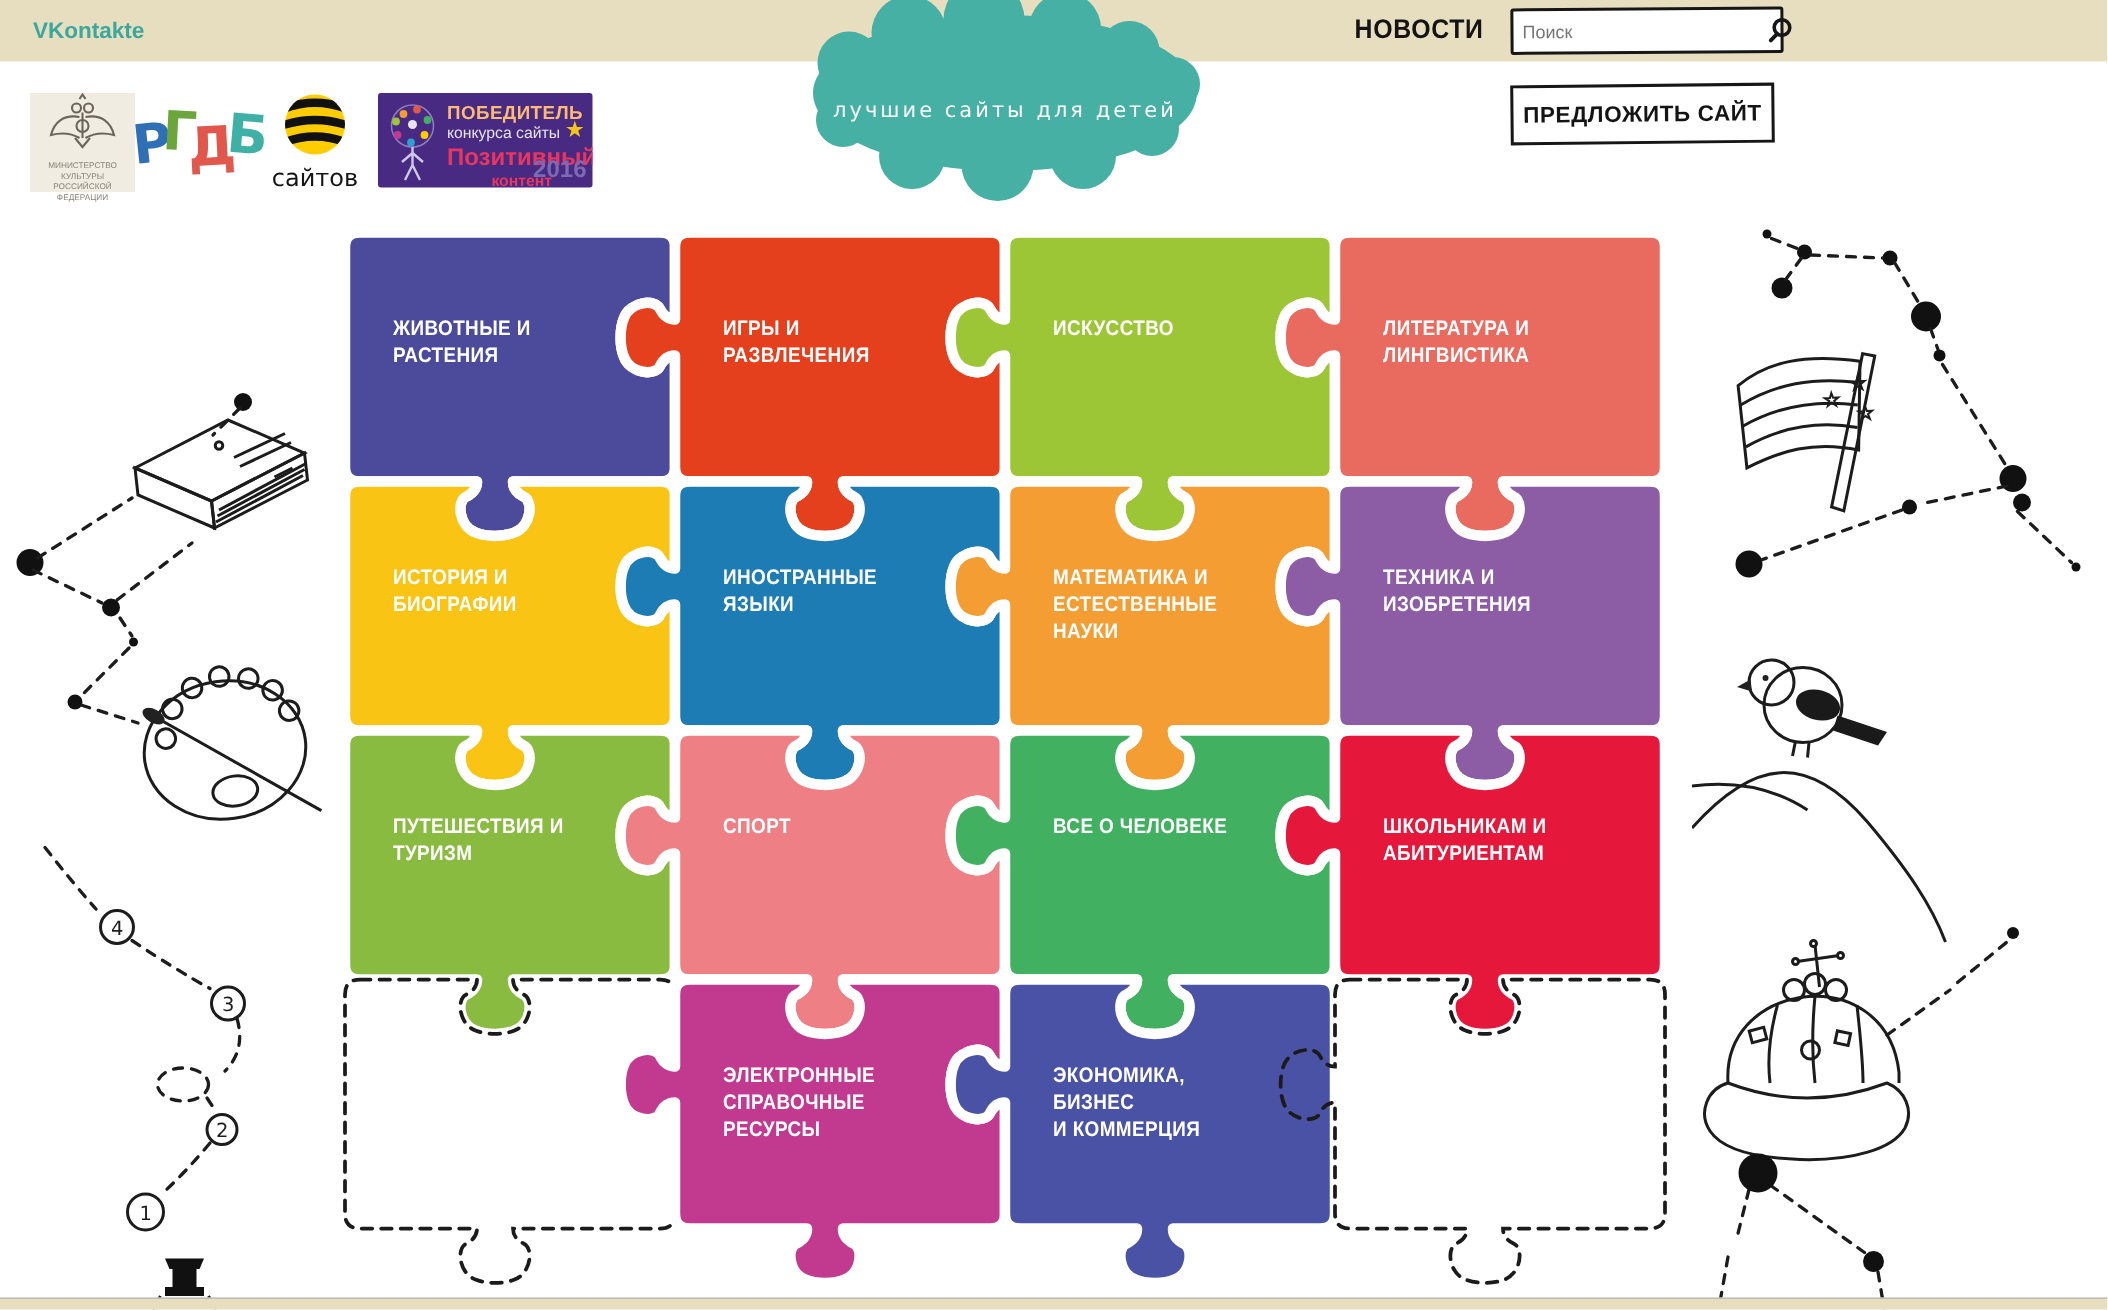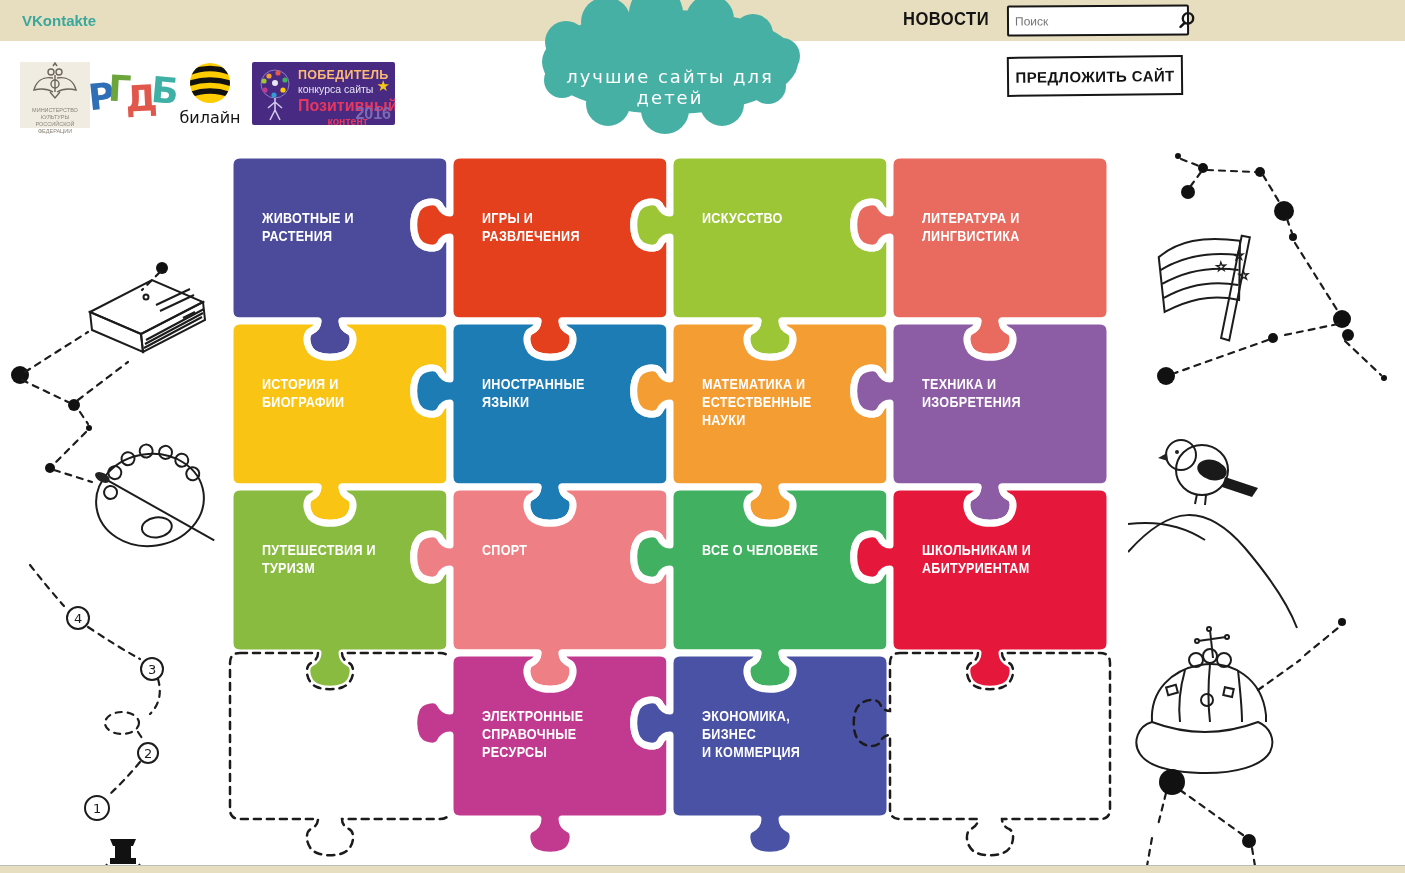--- a/index.html
+++ b/index.html
@@ -17,21 +17,21 @@
     border:2px solid #161616;border-radius:2px;transform:rotate(-.4deg);z-index:3;display:flex;align-items:center;}
   .searchbox input{border:none;outline:none;flex:1;font-size:12px;padding:0 6px;
     font-family:"Liberation Sans",sans-serif;color:#222;background:transparent;}
   .search-ico{width:22px;height:22px;flex:0 0 22px;cursor:pointer;}
   
   .cloud-wrap{position:absolute;left:528px;top:-8px;width:284px;height:150px;z-index:4;}
   .cloud-wrap svg{position:absolute;left:0;top:0;}
   .cloud-title{position:absolute;left:26px;top:24px;width:232px;text-align:center;
     font-size:37px;color:#161616;letter-spacing:1px;font-family:"DejaVu Sans",sans-serif;}
   .cloud-sub{position:absolute;left:8px;top:74px;width:268px;text-align:center;
-    font-size:18px;color:#ffffff;letter-spacing:2px;font-family:"DejaVu Sans",sans-serif;}
+    font-size:14px;color:#ffffff;letter-spacing:2px;font-family:"DejaVu Sans",sans-serif;}
   
   .suggest-btn{position:absolute;left:1007px;top:56px;width:172px;height:36px;background:#fff;
     border:2px solid #161616;transform:rotate(-.6deg);z-index:3;display:flex;align-items:center;justify-content:center;
     font-size:15px;font-weight:bold;color:#141414;letter-spacing:.4px;cursor:pointer;}
   
   .logo-ministry{position:absolute;left:20px;top:62px;width:70px;height:66px;background:#f1ece1;
     z-index:3;cursor:pointer;text-align:center;}
   .ministry-cap{font-size:5.5px;color:#8a8479;line-height:1.25;margin-top:1px;}
   .logo-rgdb{position:absolute;left:100px;top:58px;width:66px;height:70px;z-index:3;cursor:pointer;
     display:flex;align-items:center;justify-content:center;}
@@ -137,21 +137,21 @@
           <circle cx="23" cy="23" r="20"></circle>
         </clipPath>
       </defs>
     <circle cx="23" cy="23" r="20" fill="#ffcc00"></circle>
     <g clip-path="url(#beec)" stroke="#111" stroke-width="5.5" fill="none">
       <path d="M1 13 Q23 4 45 13"></path>
       <path d="M0 24 Q23 16 46 24"></path>
       <path d="M2 35 Q23 27 44 35"></path>
     </g>
   </svg>
-  <div class="beeline-label">билайн</div>
+  <div class="beeline-label">сайтов</div>
 </div>
 
 <div class="award">
   <svg width="44" height="63" viewBox="0 0 44 63">
     <circle cx="23" cy="22" r="14" fill="none" stroke="#8d7fc0" stroke-width="1"></circle>
     <circle cx="17" cy="14" r="2.6" fill="#f39d32"></circle>
       <circle cx="26" cy="11" r="2.6" fill="#e2574c"></circle>
     <circle cx="33" cy="18" r="2.6" fill="#41b061"></circle>
       <circle cx="31" cy="28" r="2.6" fill="#ffcc00"></circle>
     <circle cx="22" cy="33" r="2.6" fill="#2e9fd0"></circle>

